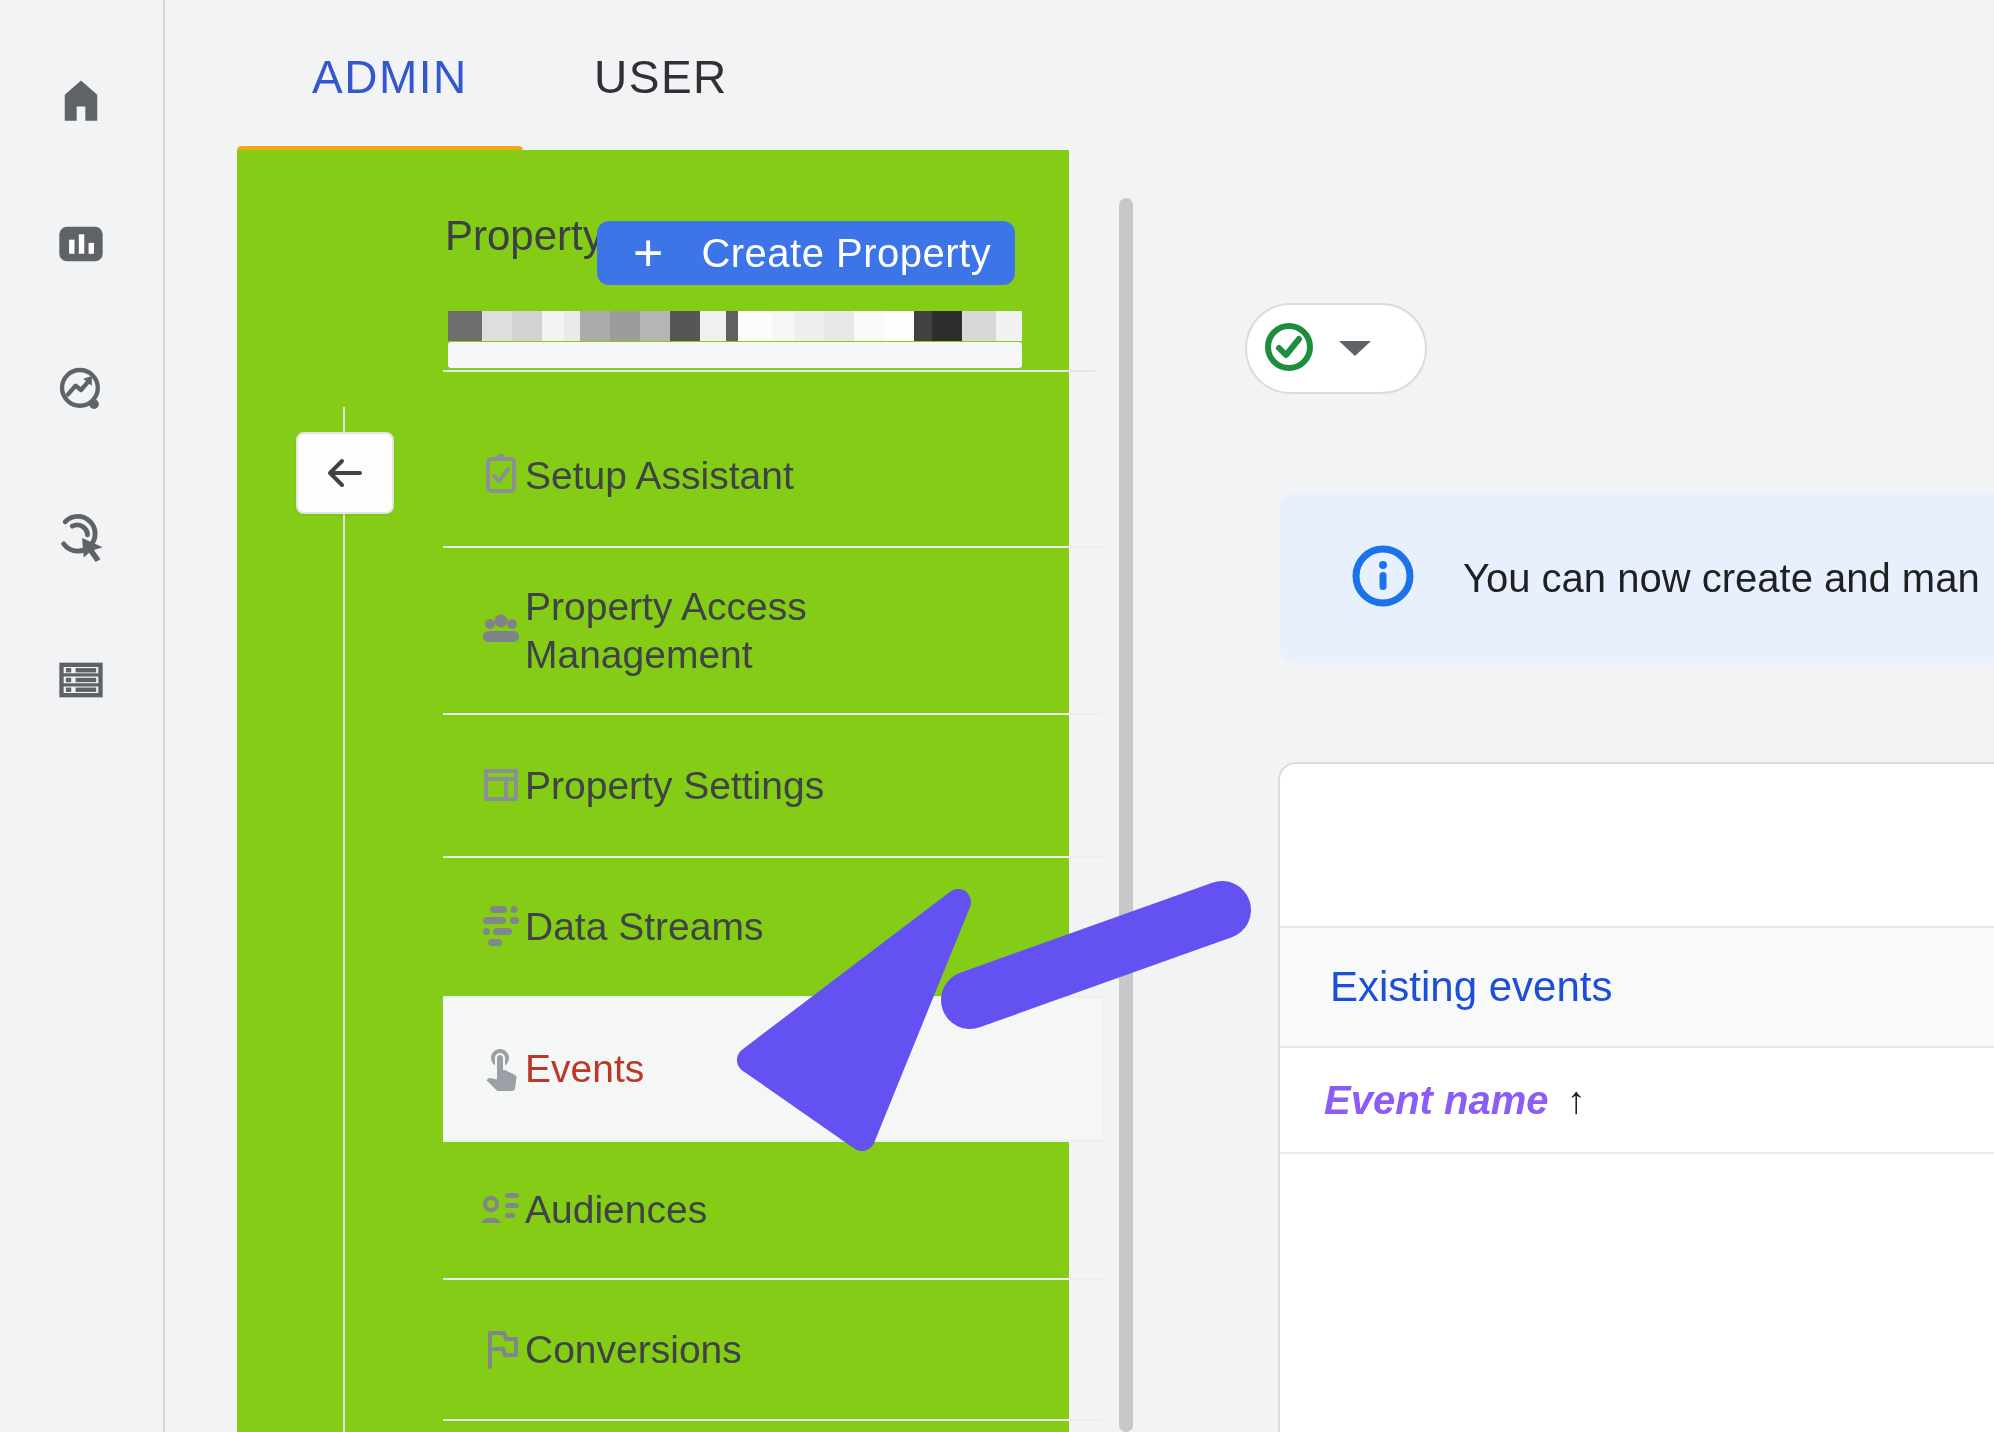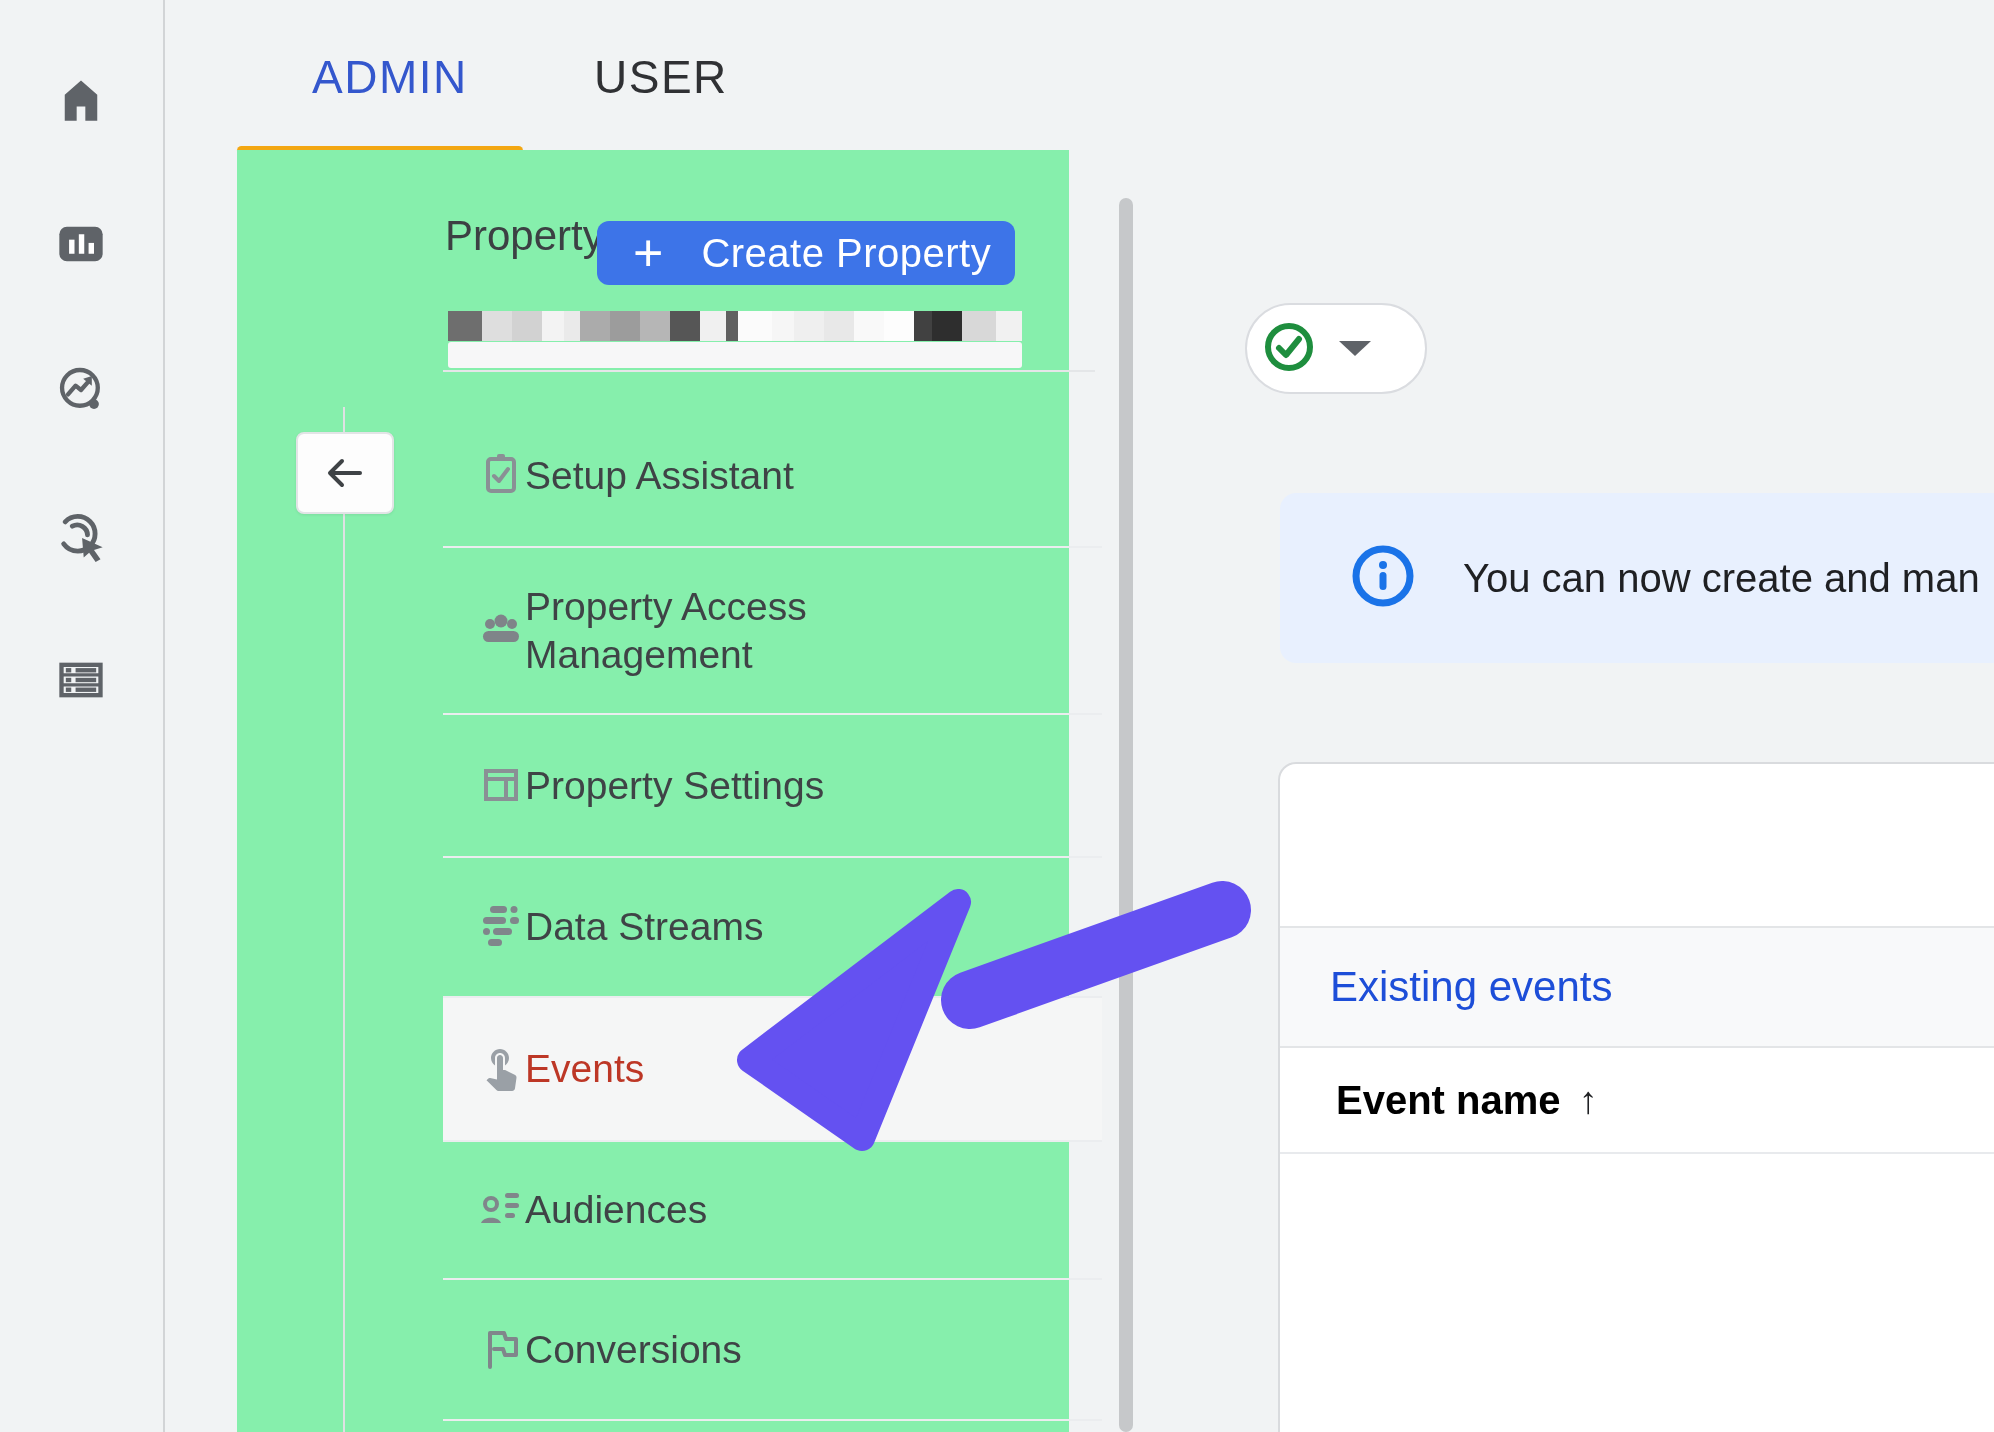--- a/index.html
+++ b/index.html
@@ -10,21 +10,21 @@
   .rail{position:absolute;left:0;top:0;width:163px;height:1432px;background:#f1f3f4;border-right:2px solid #d2d4d6;}
   .rail-icon{position:absolute;left:55px;width:52px;height:52px;cursor:pointer;}
 
   
   .tab{position:absolute;top:50px;font-size:46px;font-weight:500;letter-spacing:1.5px;cursor:pointer;}
   .tab.active{color:#3457cd;}
   .tab.inactive{color:#303134;}
   .tab-underline{position:absolute;left:237px;top:146px;width:286px;height:9px;background:#f3a712;border-radius:5px;}
 
   
-  .panel{position:absolute;left:237px;top:150px;width:832px;height:1282px;background:#86efac;}
+  .panel{position:absolute;left:237px;top:150px;width:832px;height:1282px;background:#84cc16;}
   .prop-title{position:absolute;left:208px;top:62px;font-size:42px;color:#3c4043;}
   .create-btn{position:absolute;left:360px;top:58px;width:418px;height:64px;background:#3d74e8;border-radius:12px;color:#fff;display:flex;align-items:center;cursor:pointer;margin-top:13px;}
   .create-btn .plus{font-size:52px;font-weight:300;margin-left:36px;line-height:0;}
   .create-btn .lbl{font-size:40px;font-weight:500;letter-spacing:.5px;margin-left:38px;}
 
   .blur-row{position:absolute;left:211px;top:161px;height:30px;white-space:nowrap;font-size:0;}
   .blur-block{display:inline-block;height:30px;}
   .blur-row2{position:absolute;left:211px;top:192px;width:574px;height:26px;background:#f7f7f8;border-radius:3px;}
   .prop-divider{position:absolute;left:206px;top:220px;width:652px;height:2px;background:#e4e6e8;}
 
@@ -49,21 +49,21 @@
 
   .banner{position:absolute;left:1280px;top:493px;width:730px;height:170px;background:#e8f0fe;border-radius:16px;display:flex;align-items:center;}
   .banner .bi{margin-left:72px;flex:0 0 62px;}
   .banner .bt{margin-left:49px;font-size:40px;color:#1f2023;white-space:nowrap;}
 
   .card{position:absolute;left:1278px;top:762px;width:740px;height:700px;background:#fff;border:2px solid #d9dbde;border-radius:18px;}
   .card-head{height:162px;}
   .card-band{height:118px;background:#f8f9fa;border-top:2px solid #e3e5e7;border-bottom:2px solid #e3e5e7;display:flex;align-items:center;}
   .card-band .tt{margin-left:50px;font-size:42px;color:#1d4ed8;}
   .card-colrow{height:104px;display:flex;align-items:center;border-bottom:2px solid #e8eaed;cursor:pointer;}
-  .card-colrow .ch{margin-left:56px;font-size:40px;font-weight:700;color:#000000;}
+  .card-colrow .ch{margin-left:44px;font-size:40px;font-weight:700;color:#8b5cf6;font-style:italic;}
   .card-colrow .sa{margin-left:18px;font-size:38px;font-weight:700;color:#202124;}
 
   .arrow-overlay{position:absolute;left:0;top:0;width:1994px;height:1432px;pointer-events:none;z-index:50;}
 </style>
 </head>
 <body>
 
 <div id="stage">
 
   <div class="rail">

